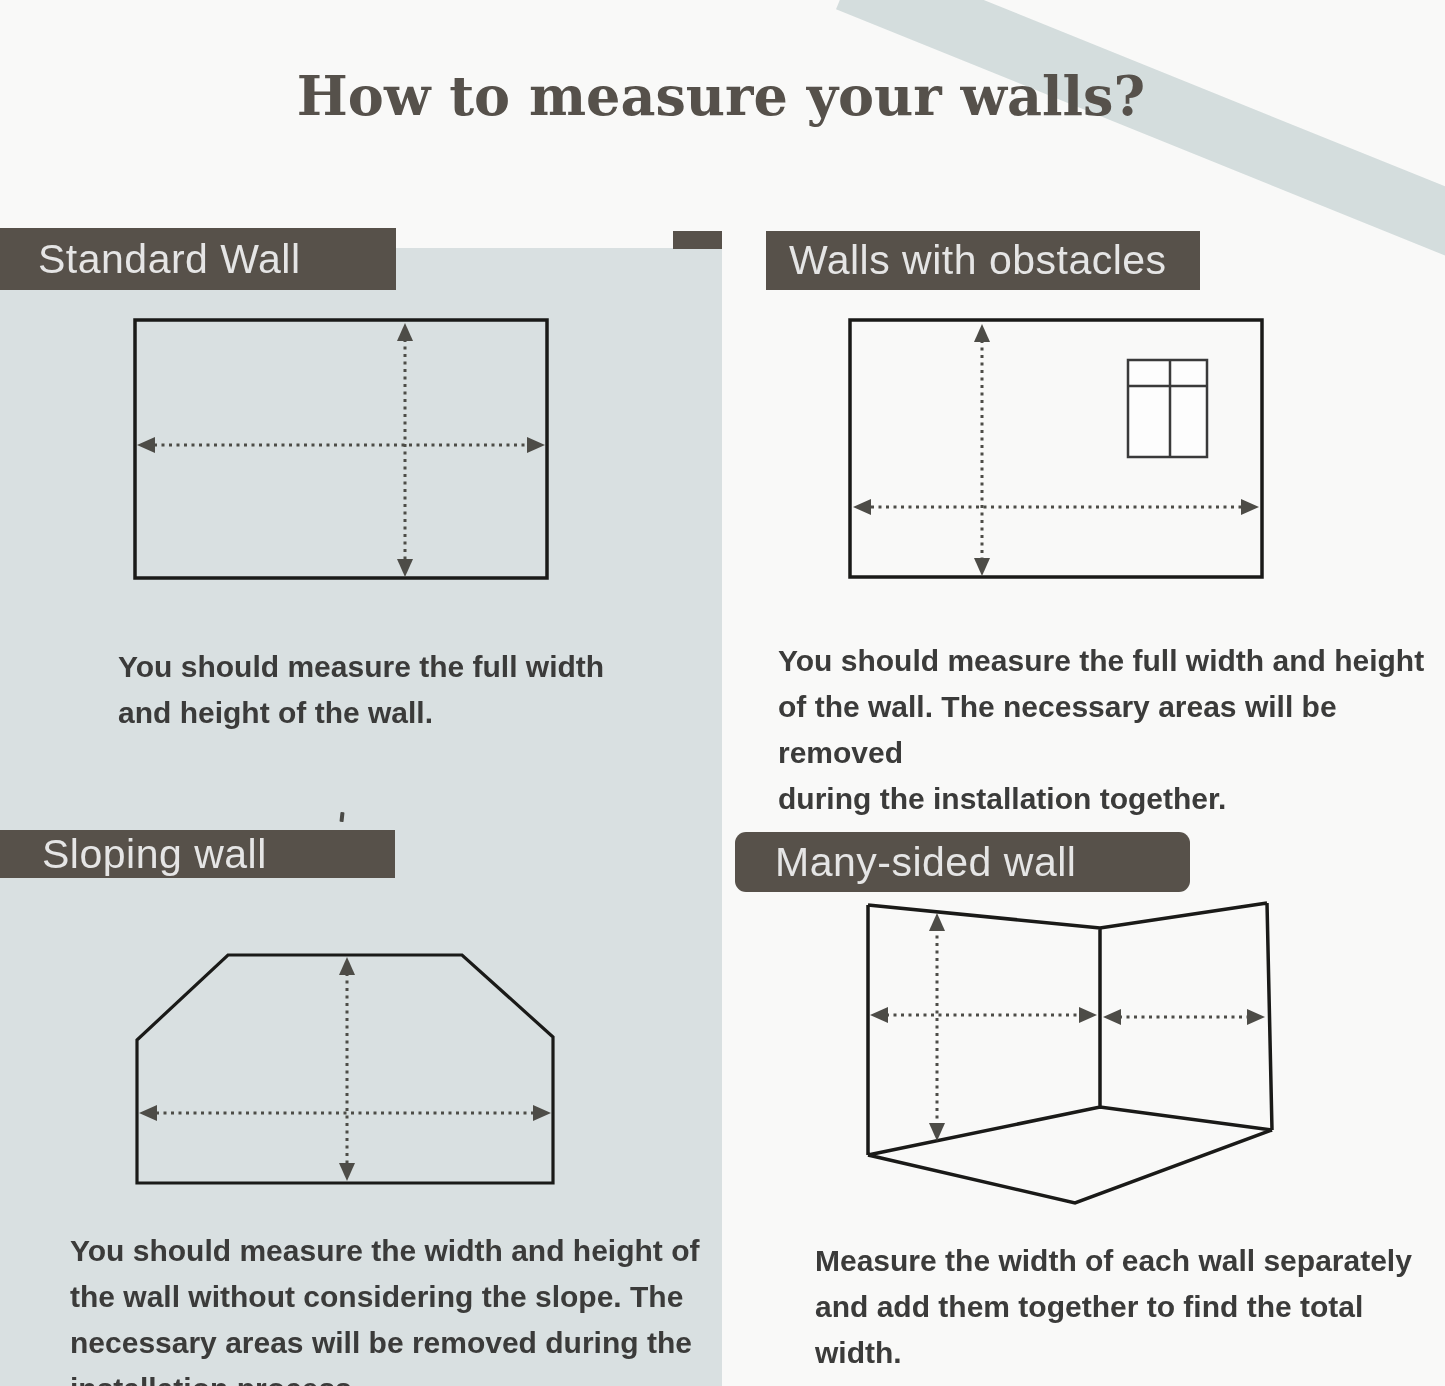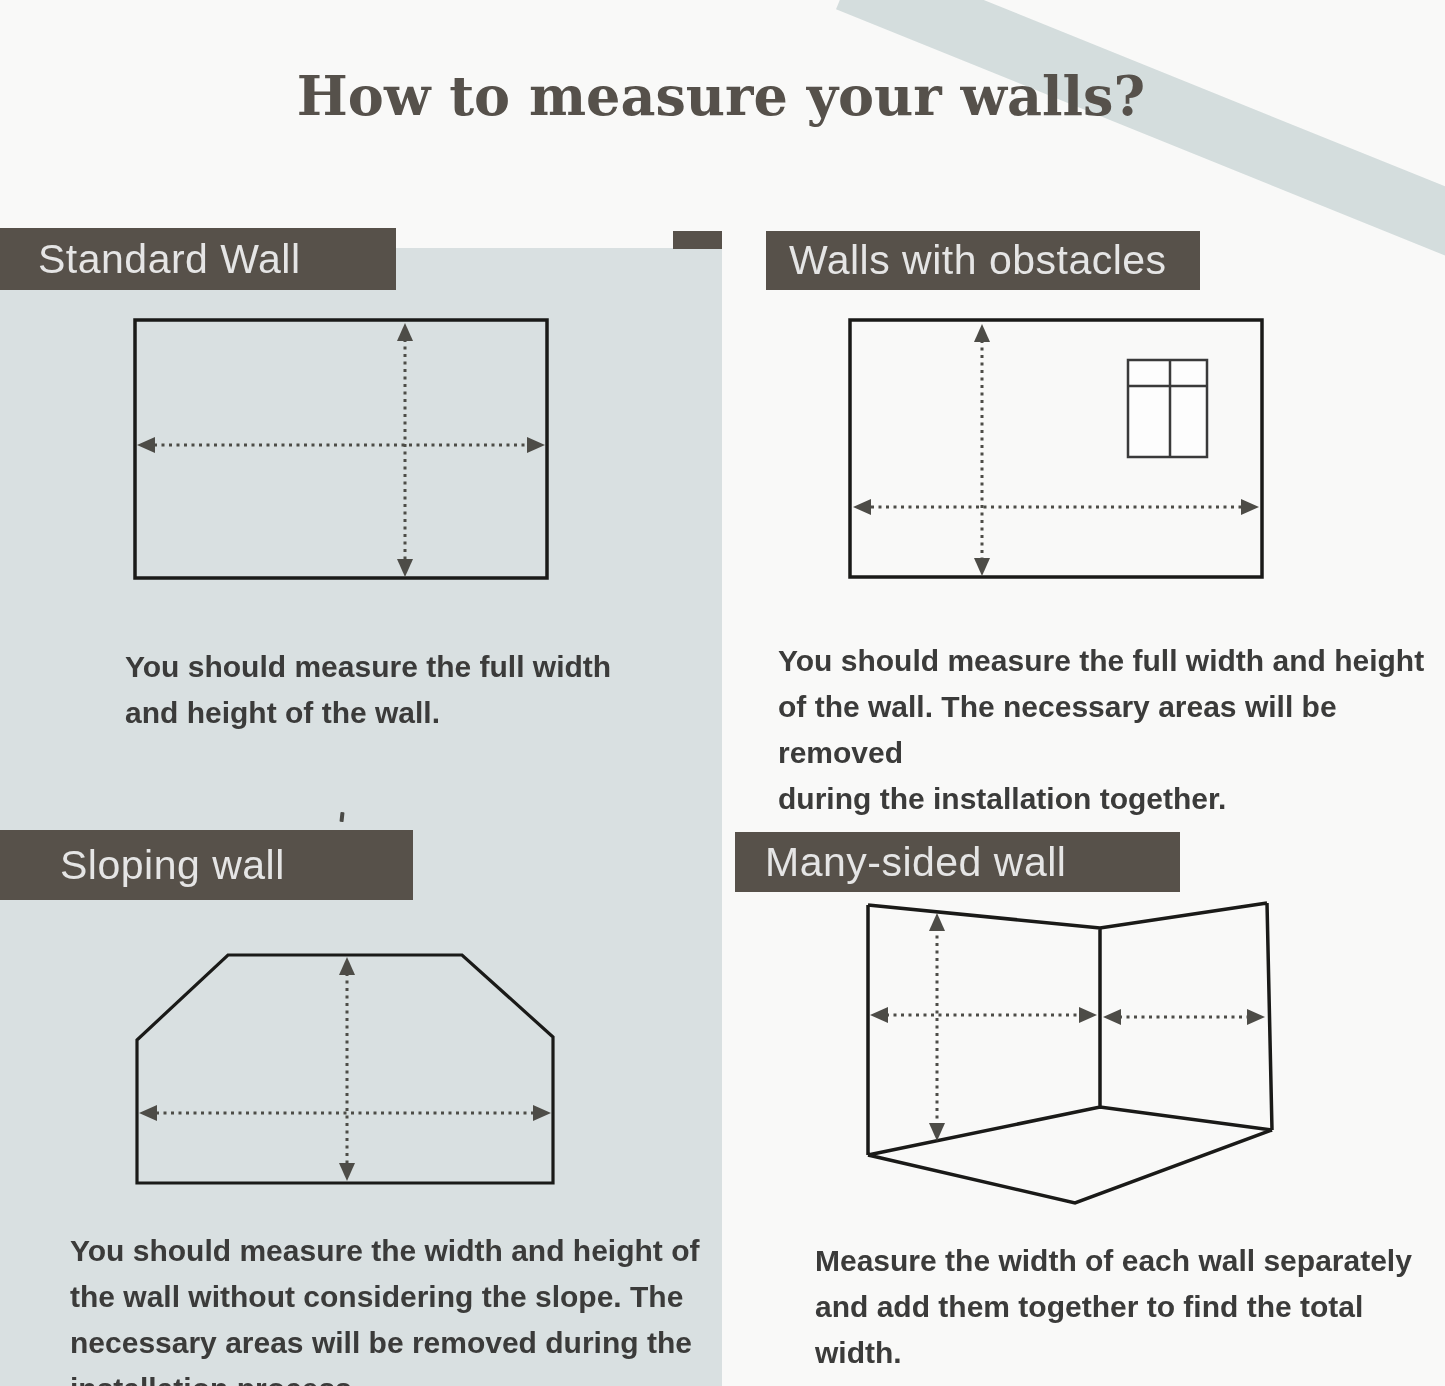--- a/index.html
+++ b/index.html
@@ -26,36 +26,36 @@
   }
   
   .bar{
     position:absolute;background:#57514a;color:#e5e5e5;
     font-size:41px;letter-spacing:.5px;white-space:nowrap;
     display:flex;align-items:center;
   }
   .bar-standard{left:0;top:228px;width:358px;height:62px;padding-left:38px;}
   .bar-obstacles{left:722px;top:231px;width:411px;height:59px;padding-left:23px;margin-left:44px;}
   .bar-obstacles-step{position:absolute;left:673px;top:231px;width:49px;height:18px;background:#57514a;}
-  .bar-sloping{left:0;top:830px;width:353px;height:70px;padding-left:60px;}
-  .bar-many{left:735px;top:832px;width:415px;height:60px;padding-left:30px;}
+  .bar-sloping{left:0;top:830px;width:353px;height:48px;padding-left:42px;}
+  .bar-many{left:735px;top:832px;width:415px;height:60px;padding-left:40px;border-radius:11px;}
   
   .diag{position:absolute;}
   .diag svg{display:block;}
   .wall-line{stroke:#1a1a18;fill:none;}
   .meas{stroke:#4d4c47;stroke-width:3;stroke-dasharray:3 4.5;fill:none;}
   .head{fill:#4d4c47;stroke:none;}
   .win{stroke:#3a3a3a;fill:#fdfdfd;}
   .winline{stroke:#3a3a3a;stroke-width:2.5;fill:none;}
   
   .desc{
     position:absolute;color:#3b3b3a;font-weight:700;font-size:30px;
     line-height:46px;white-space:pre-line;
   }
-  .desc-tl{left:125px;top:614px;width:500px;}
+  .desc-tl{left:118px;top:614px;width:500px;}
   .desc-tr{left:778px;top:608px;width:650px;}
   .desc-bl{left:70px;top:1198px;width:640px;}
   .desc-br{left:815px;top:1208px;width:610px;}
   
   .tick{
     position:absolute;left:340px;top:812px;width:4px;height:10px;
     background:#4a4a46;transform:rotate(6deg);border-radius:1px;
   }
 </style>
 </head>

